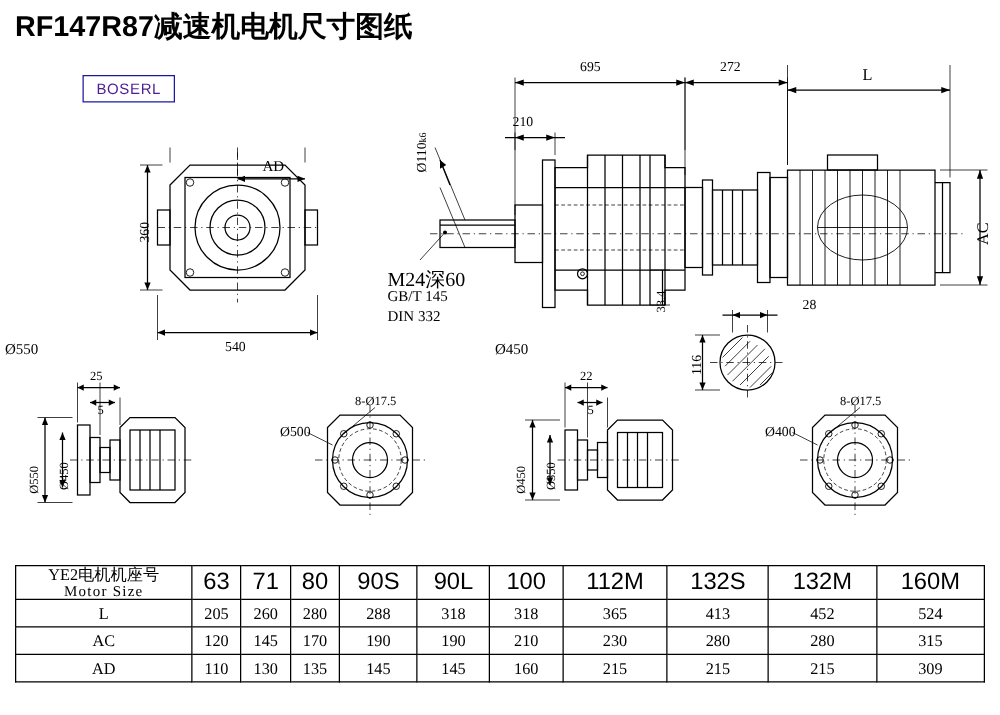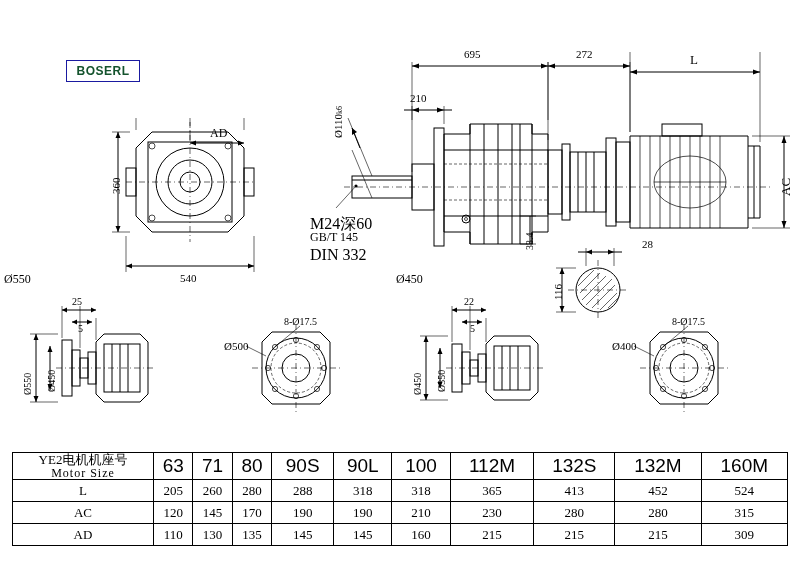--- a/index.html
+++ b/index.html
@@ -22,21 +22,21 @@
   }
 
   
   #brand-box{
     position:absolute;left:66px;top:60px;
     width:72px;height:20px;
     border:1px solid #1a1aa0;
     display:flex;align-items:center;justify-content:center;
   }
   #brand-box span{
-    font-size:12px;font-weight:bold;color:#14532d;
+    font-size:12px;font-weight:normal;color:#4c1d95;
     letter-spacing:0.5px;
   }
   .dim{position:absolute;font-size:11px;font-family:"Liberation Serif",serif;white-space:nowrap;}
   .dimv{position:absolute;font-size:11px;font-family:"Liberation Serif",serif;white-space:nowrap;
         transform-origin:left top;transform:rotate(-90deg);}
   .lbl{position:absolute;font-size:10px;font-family:"Liberation Serif",serif;white-space:nowrap;}
 
   svg{position:absolute;left:0;top:0;overflow:visible;}
   .st{fill:none;stroke:#000;stroke-width:1;}
   .st-thin{fill:none;stroke:#000;stroke-width:0.7;}
@@ -69,20 +69,21 @@
   }
   .head-two{line-height:1.05;padding:1px 0;}
   .head-two div:first-child{font-size:13px;}
   .head-two div:last-child{font-size:12px;letter-spacing:1px;}
 </style>
 </head>
 <body>
 
 <div class="page">
 
+  <div id="page-title">RF147R87减速机电机尺寸图纸</div>
 
   <div id="brand-box">
     <span>BOSERL</span>
   </div>
 
   <svg width="800" height="450">
 
     <g>
 
       <path class="st" d="M136 148 L152 132 L228 132 L244 148 L244 216 L228 232 L152 232 L136 216 Z"></path>
@@ -366,21 +367,21 @@
   <div class="dimv" style="left:524px;top:250px;font-size:10px;">33.4</div>
   <div class="dim" style="left:642px;top:238px;">28</div>
   <div class="dimv" style="left:552px;top:300px;">116</div>
 
   <div class="dimv" style="left:332px;top:138px;font-size:11px;">
     <span>Ø110</span><span style="font-size:8px;">k6</span>
   </div>
 
   <div class="lbl" style="left:310px;top:214px;font-size:16px;">M24深60</div>
   <div class="lbl" style="left:310px;top:230px;font-size:12px;">GB/T 145</div>
-  <div class="lbl" style="left:310px;top:246px;font-size:16px;">DIN 332</div>
+  <div class="lbl" style="left:310px;top:246px;font-size:12px;">DIN 332</div>
 
   <div class="lbl" style="left:4px;top:272px;font-size:12px;">Ø550</div>
   <div class="lbl" style="left:396px;top:272px;font-size:12px;">Ø450</div>
 
   <div class="dim" style="left:72px;top:296px;font-size:10px;text-align:right;">25</div>
   <div class="dim" style="left:78px;top:323px;font-size:10px;">5</div>
   <div class="dimv" style="left:22px;top:395px;font-size:10px;">Ø550</div>
   <div class="dimv" style="left:46px;top:392px;font-size:10px;">Ø450</div>
 
   <div class="lbl" style="left:224px;top:340px;font-size:11px;">Ø500</div>

